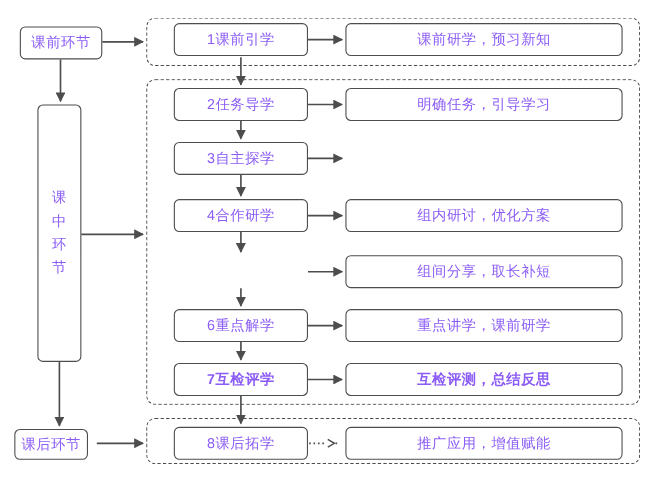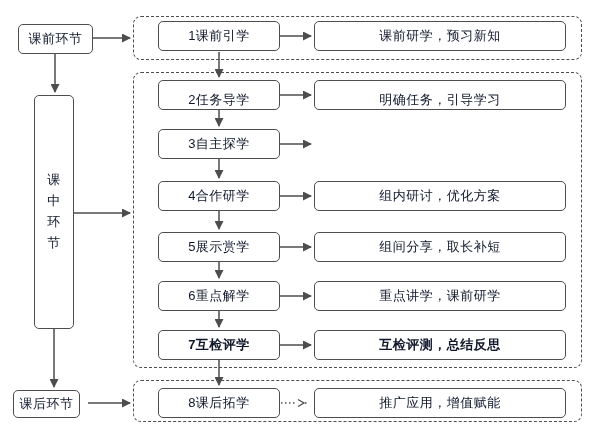--- a/index.html
+++ b/index.html
@@ -19,21 +19,21 @@
   .box {
     position: absolute;
     box-sizing: border-box;
     border: 1.5px solid #4d4d4d;
     border-radius: 5px;
     background: #ffffff;
     display: flex;
     align-items: center;
     justify-content: center;
     font-size: 13px;
-    color: #0f172a;
+    color: #8b5cf6;
     z-index: 2;
     letter-spacing: 0.5px;
   }
   .region {
     position: absolute;
     box-sizing: border-box;
     border: 1.5px dashed #4d4d4d;
     border-radius: 8px;
     background: transparent;
     z-index: 1;
@@ -57,21 +57,21 @@
   .box-post  { left: 13px;  top: 390px; width: 67px;  height: 28px; }
   
   .region-1  { left: 133px; top: 16px;  width: 449px; height: 44px; }
   .region-2  { left: 133px; top: 72px;  width: 449px; height: 296px; }
   .region-3  { left: 133px; top: 380px; width: 449px; height: 42px; }
   
   .step { left: 158px; width: 122px; height: 30px; }
   
   .desc { left: 314px; width: 252px; height: 30px; }
   .r1 { top: 21px;  }
-  .r2 { top: 80px; align-items: flex-end;  }
+  .r2 { top: 80px;  }
   .r3 { top: 129px; }
   .r4 { top: 181px; }
   .r5 { top: 232px; }
   .r6 { top: 281px; }
   .r7 { top: 330px; font-weight: bold; }
   .r8 { top: 388px; }
 </style>
 </head>
 <body>
 
@@ -95,23 +95,20 @@
       <span>1课前引学</span>
     </div>
   <div class="box step r2">
       <span>2任务导学</span>
     </div>
   <div class="box step r3">
       <span>3自主探学</span>
     </div>
   <div class="box step r4">
       <span>4合作研学</span>
-    </div>
-  <div class="box step r5">
-      <span>5展示赏学</span>
     </div>
   <div class="box step r6">
       <span>6重点解学</span>
     </div>
   <div class="box step r7">
       <span>7互检评学</span>
     </div>
   <div class="box step r8">
       <span>8课后拓学</span>
     </div>

